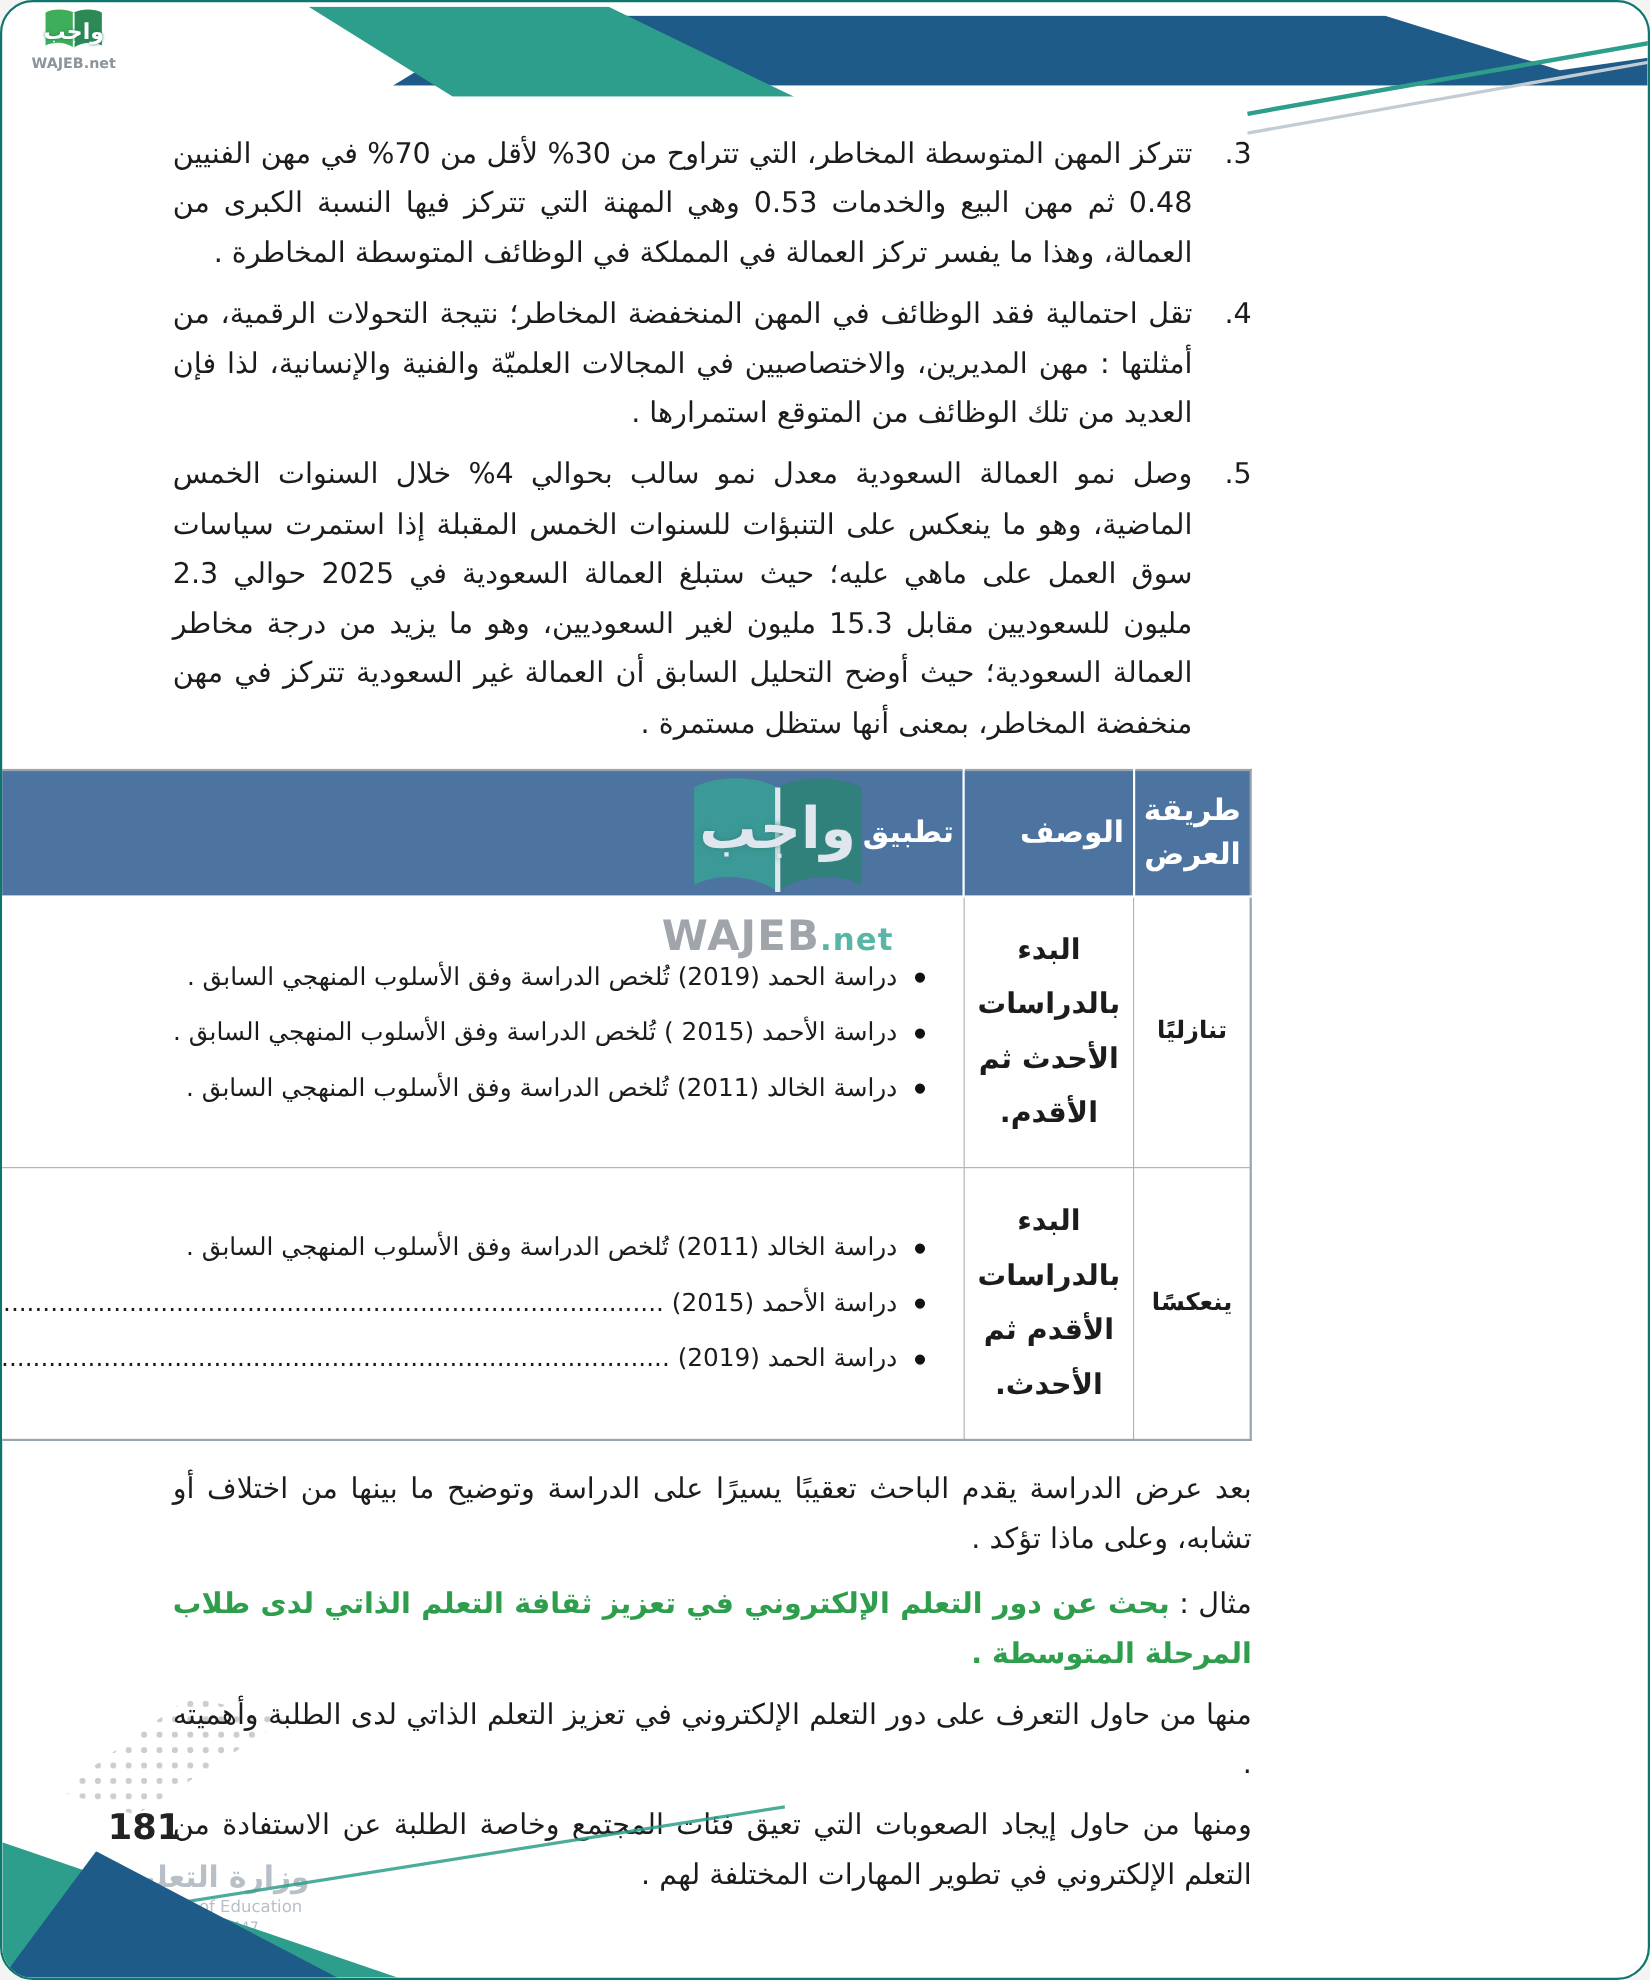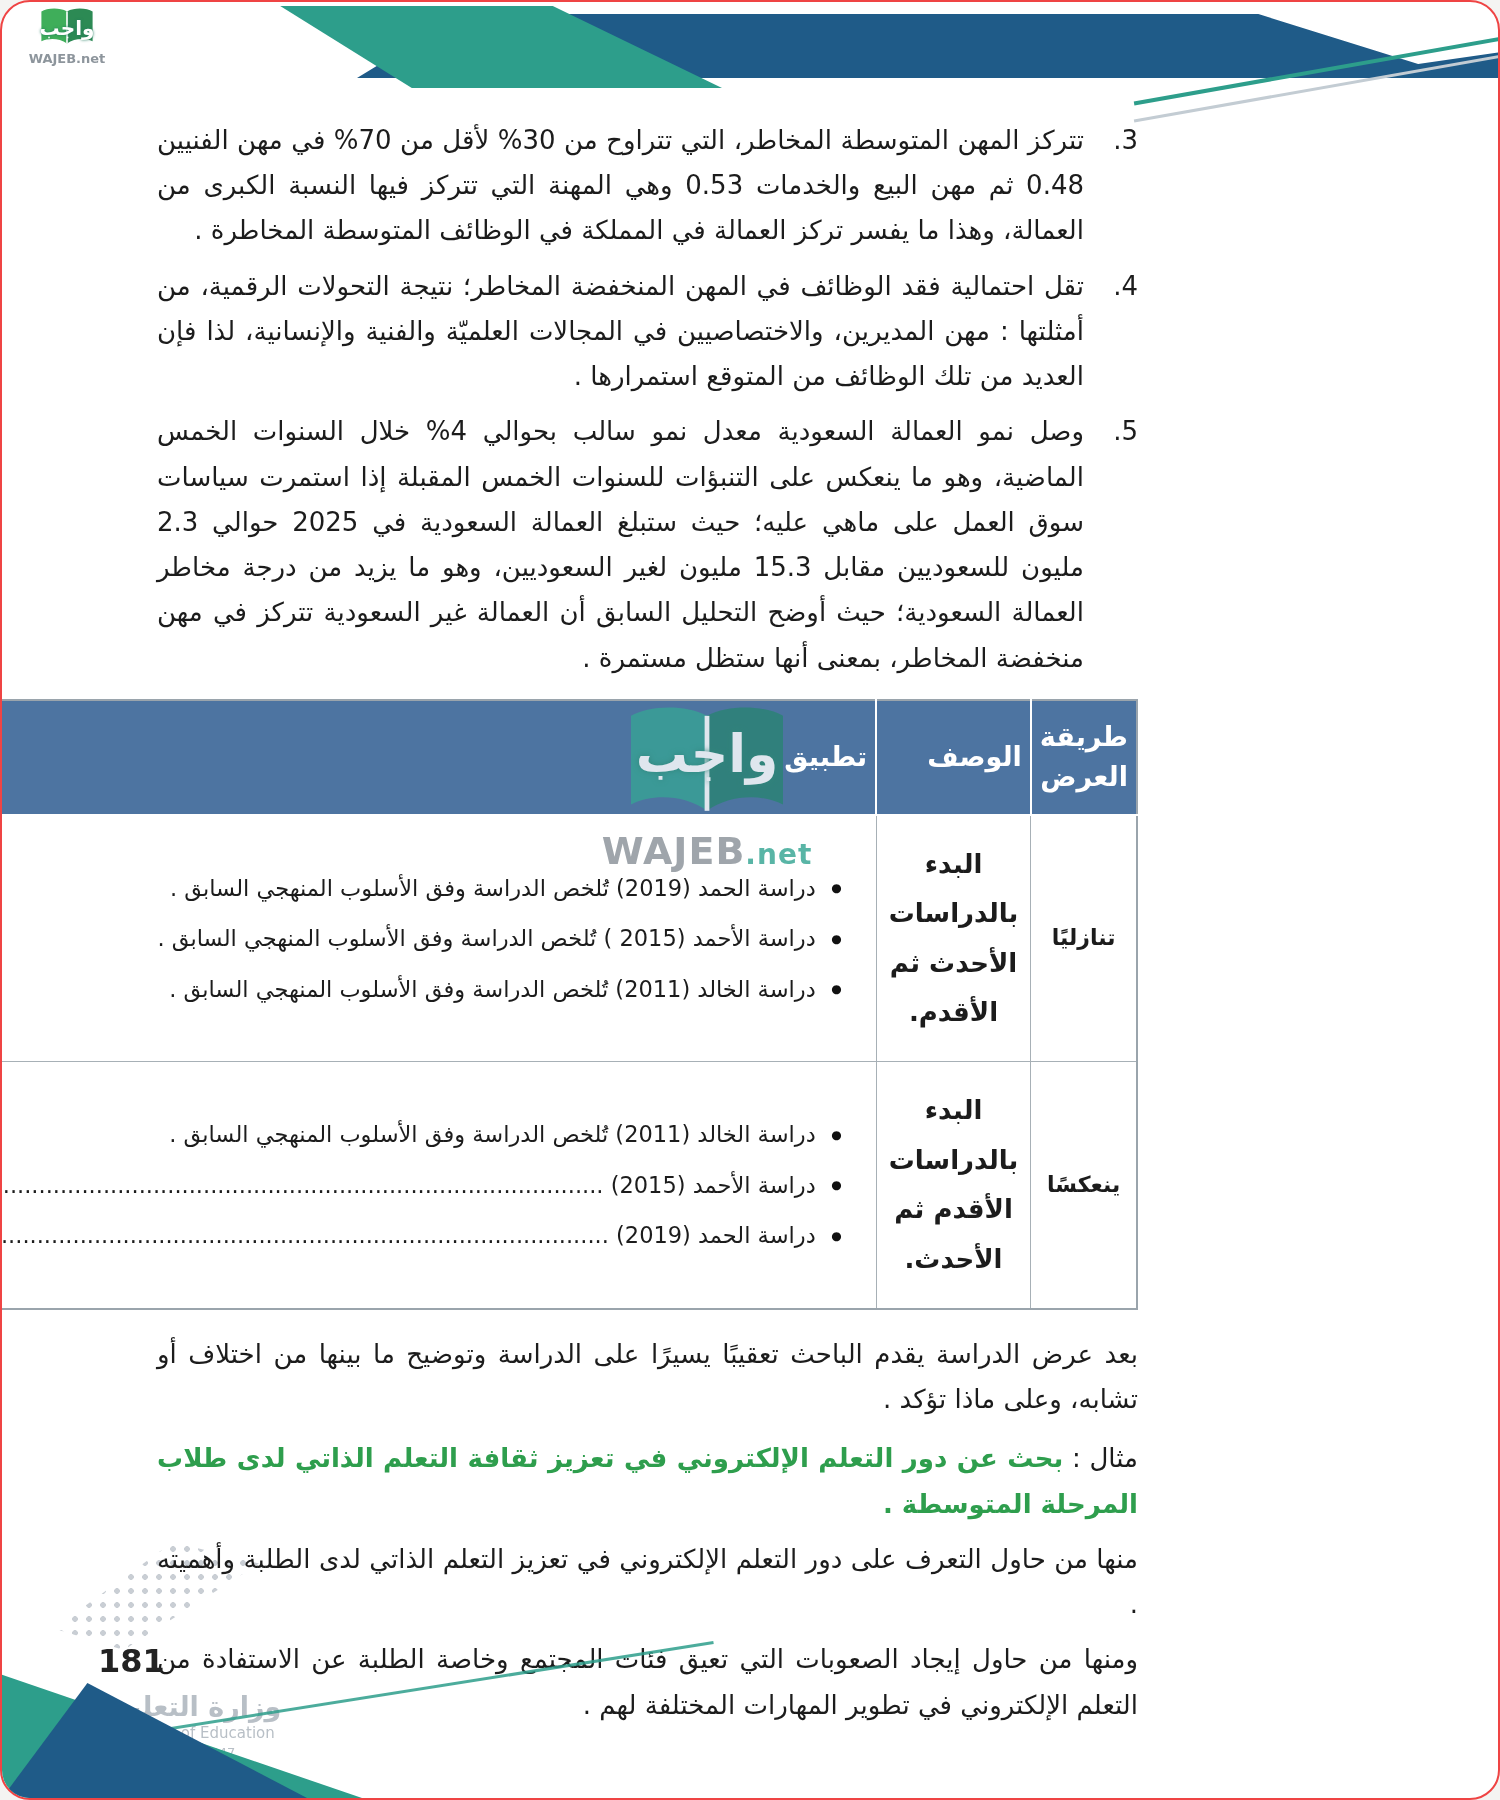--- a/index.html
+++ b/index.html
@@ -1,18 +1,18 @@
 <!DOCTYPE html>
 <html lang="ar"><head>
 <meta charset="utf-8">
 <style>
   html,body { margin:0; padding:0; background:#f4f4f2; }
   .page {
     position:relative; width:1500px; height:1800px; margin:0 auto;
-    background:#ffffff; border:2px solid #ef4444; border-radius:30px;
+    background:#ffffff; border:2px solid #0f766e; border-radius:30px;
     overflow:hidden; box-sizing:border-box;
     font-family:"DejaVu Sans", sans-serif; color:#1c1c1c;
   }
 
   
   .deco { position:absolute; pointer-events:none; }
   .band-blue { top:12px; left:355px; right:0; height:64px; background:#1f5b88;
     clip-path:polygon(0 100%, 105px 0, 79% 0, 93% 78%, 100% 60%, 100% 100%); z-index:1; }
   .band-teal { top:4px; left:250px; width:470px; height:82px; background:#2d9e8b;
     clip-path:polygon(6% 0, 64% 0, 100% 100%, 34% 100%); z-index:2; }

